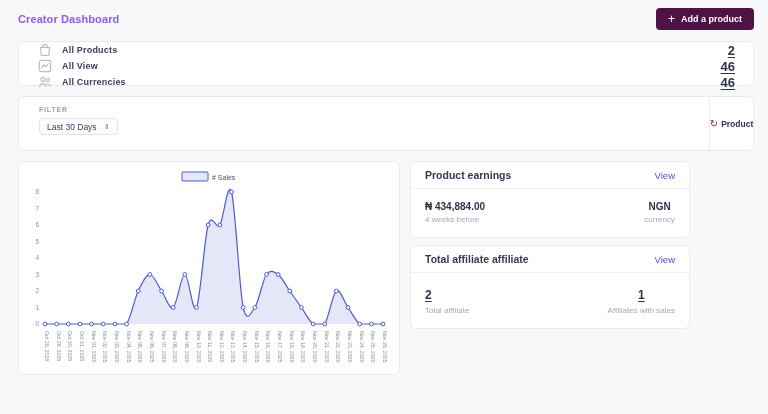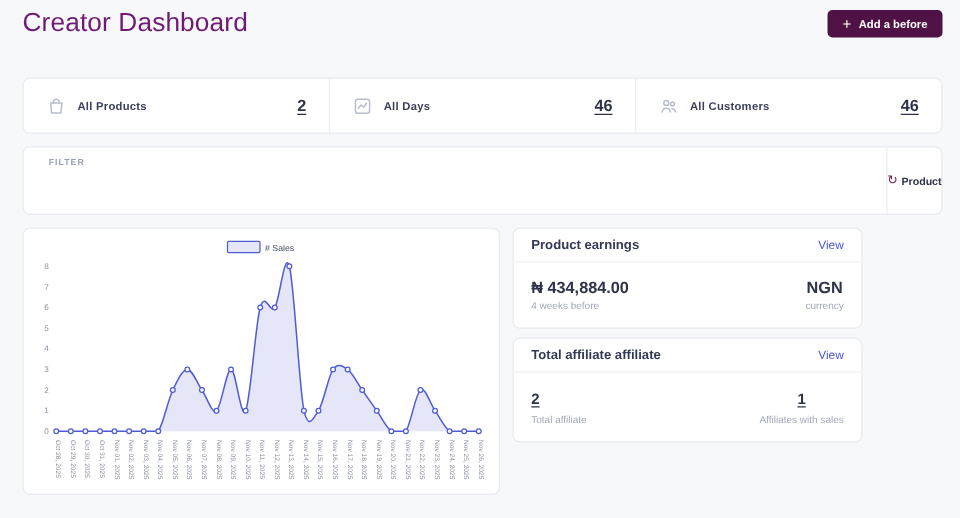--- a/index.html
+++ b/index.html
@@ -5,33 +5,33 @@
   * { margin:0; padding:0; box-sizing:border-box; }
   html,body { width:768px; height:414px; overflow:hidden; }
   body {
     font-family:"Liberation Sans","DejaVu Sans",sans-serif;
     background:#f7f8fa; color:#30354d;
   }
   .page { padding:0 14px 0 18px; }
 
   
   .topbar { display:flex; align-items:center; justify-content:space-between; height:38px; }
-  .topbar h1 { font-size:21px; font-weight:400; color:#701a75; letter-spacing:.1px; }
+  .topbar h1 { font-size:11px; font-weight:700; color:#8b5cf6; letter-spacing:.1px; }
   .btn-primary {
     background:#4e1245; color:#fff; border:none; border-radius:4px;
     height:22px; padding:0 12px; font-size:9px; font-weight:700;
     display:flex; align-items:center; gap:6px; cursor:pointer;
     font-family:inherit;
   }
   .btn-primary .plus { font-size:12px; font-weight:400; line-height:1; }
 
   .panel { background:#fff; border:1px solid #e8eaf0; border-radius:6px; }
 
   
-  .stats-row { display:flex; align-items:stretch; height:45px; margin-top:24px; }
+  .stats-row { display:flex; align-items:stretch; height:45px; margin-top:3px;flex-direction:column; }
   .stat { flex:1; display:flex; align-items:center; padding:0 18px; gap:9px; }
   .stat-icon { width:16px; height:16px; flex:0 0 auto; display:flex; }
   .stat-icon svg { width:16px; height:16px; }
   .stat-label { font-size:9px; font-weight:700; color:#3b3f58; letter-spacing:.2px; }
   .stat-value { margin-left:auto; font-size:13px; font-weight:700; color:#2f3349;
     text-decoration:underline; text-underline-offset:2px; cursor:pointer; }
   .vdiv { width:1px; background:#eceef3; }
 
   
   .filter-bar { display:flex; align-items:stretch; height:55px; margin-top:10px; }
@@ -52,37 +52,37 @@
   .main-row { display:flex; gap:10px; margin-top:10px; align-items:flex-start; }
   .chart-card { width:382px; height:214px; padding:4px; }
   .right-col { width:280px; }
   .info-card { width:100%; }
   .info-card + .info-card { margin-top:7px; }
   .card-head { display:flex; align-items:center; justify-content:space-between;
     padding:7px 14px; border-bottom:1px solid #eef0f4; }
   .card-title { font-size:10.5px; font-weight:700; color:#333a56; }
   .view-link { font-size:9.5px; color:#4a53e0; cursor:pointer; text-decoration:none; }
   .card-body { display:flex; justify-content:space-between; padding:12px 14px 13px 14px; }
-  .big { font-size:13px; font-weight:700; color:#2f3349; }
+  .big { font-size:10px; font-weight:700; color:#2f3349; }
   .big.num-link { font-size:12px; text-decoration:underline; text-underline-offset:2px; cursor:pointer; }
   .cb-right { text-align:center; }
   .sub { font-size:8px; color:#a3a9ba; margin-top:3px; }
 
   svg text { font-family:"Liberation Sans","DejaVu Sans",sans-serif; }
 </style>
 </head>
 <body>
 
 <div class="page">
 
   <div class="topbar">
     <h1>Creator Dashboard</h1>
     <button class="btn-primary">
       <span class="plus">+</span>
-      <span>Add a before</span>
+      <span>Add a product</span>
     </button>
   </div>
 
   <div class="panel stats-row">
     <div class="stat">
       <span class="stat-icon">
         <svg viewBox="0 0 24 24" fill="none" stroke="#b8bece" stroke-width="1.8" stroke-linejoin="round" stroke-linecap="round">
             <path d="M5.2 8.2h13.6L17.6 20H6.4L5.2 8.2z"></path>
             <path d="M8.6 8V7a3.4 3.4 0 0 1 6.8 0v1"></path>
           </svg>
@@ -91,42 +91,46 @@
       <a class="stat-value">2</a>
     </div>
     <div class="vdiv"></div>
     <div class="stat">
       <span class="stat-icon">
         <svg viewBox="0 0 24 24" fill="none" stroke="#b8bece" stroke-width="1.8" stroke-linejoin="round" stroke-linecap="round">
             <rect x="3.5" y="3.5" width="17" height="17" rx="3"></rect>
             <path d="M7 14.5l3.3-4 3 2.6L17 8.5"></path>
           </svg>
       </span>
-      <span class="stat-label">All Days</span>
+      <span class="stat-label">All View</span>
       <a class="stat-value">46</a>
     </div>
     <div class="vdiv"></div>
     <div class="stat">
       <span class="stat-icon">
         <svg viewBox="0 0 24 24" fill="none" stroke="#b8bece" stroke-width="1.8" stroke-linejoin="round" stroke-linecap="round">
             <circle cx="9" cy="8" r="3"></circle>
             <path d="M4 19c.6-3 2.6-4.6 5-4.6s4.4 1.6 5 4.6"></path>
             <circle cx="16.6" cy="9.2" r="2.2"></circle>
             <path d="M15.8 14.8c2.2.3 3.6 1.6 4.2 3.9"></path>
           </svg>
       </span>
-      <span class="stat-label">All Customers</span>
+      <span class="stat-label">All Currencies</span>
       <a class="stat-value">46</a>
     </div>
   </div>
 
   <div class="panel filter-bar">
     <div class="filter-fields">
       <div class="field">
         <div class="field-label">FILTER</div>
+        <div class="select">
+          <span>Last 30 Days</span>
+          <span class="arrows">⇕</span>
+        </div>
       </div>
     </div>
     <div class="refresh-wrap">
       <button class="refresh-btn">
         <span class="ricon">↻</span>
         <span>Product</span>
       </button>
     </div>
   </div>
 

